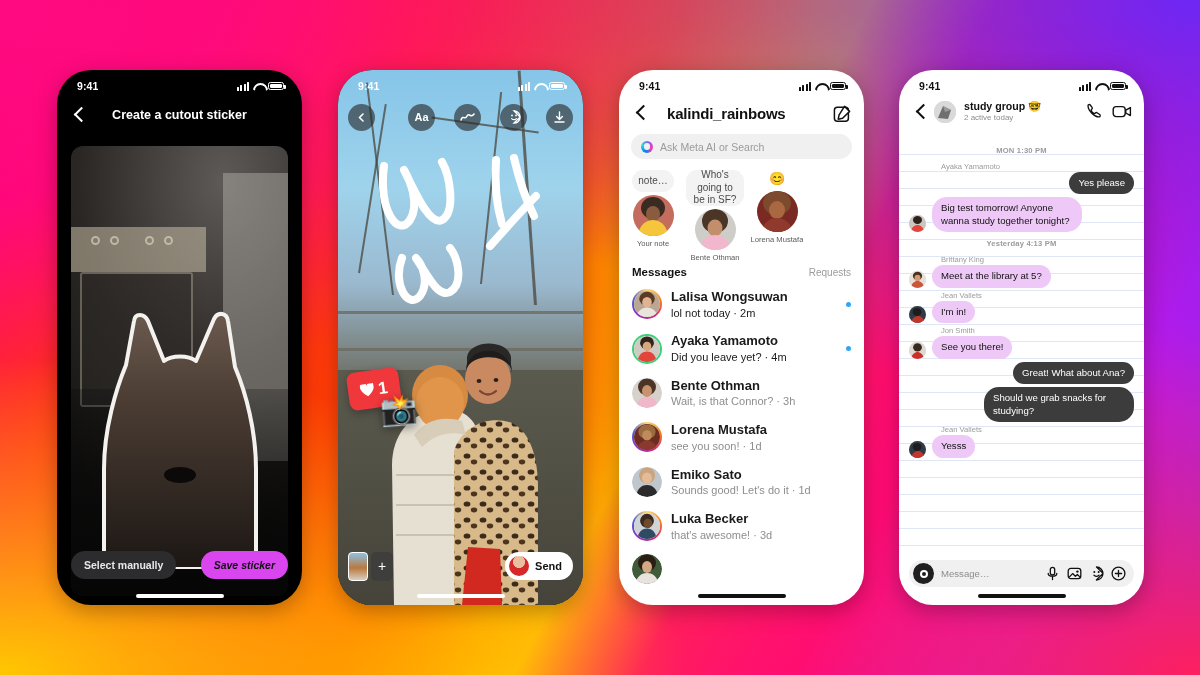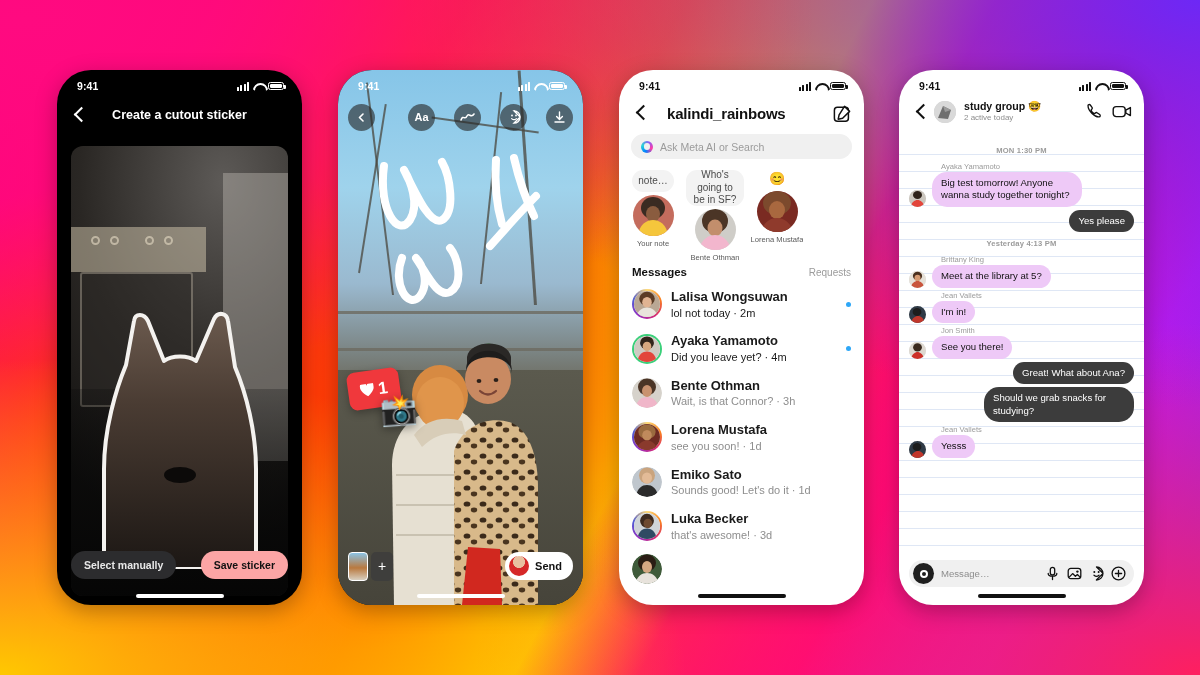--- a/index.html
+++ b/index.html
@@ -89,21 +89,21 @@
   .kit-knob{position:absolute;top:20%;width:9px;height:9px;border-radius:50%;border:2px solid #d8ceb9;opacity:.7;}
   .kit-fridge{position:absolute;right:0;top:6%;width:30%;height:64%;background:#b9b4ad;opacity:.45;}
   .kit-dark{position:absolute;left:0;bottom:0;width:100%;height:46%;background:linear-gradient(180deg,rgba(8,8,8,.25),rgba(5,5,5,.95));}
   
   .dog { position:absolute; left:50%; bottom:6%; transform:translateX(-50%); width:172px; height:300px; }
   .dog svg { width:100%; height:100%; display:block; }
   #phone1 .p1-foot { position:absolute; left:0; right:0; bottom:26px; display:flex;
     align-items:center; justify-content:space-between; padding:0 14px; }
   .pillbtn { border-radius:20px; font-size:10.5px; font-weight:700; padding:8px 13px; }
   .pill-dark { background:#2c2c2e; color:#e8e8e8; }
-  .pill-light { background:#fca5a5; color:#111; }
+  .pill-light { background:#d946ef; color:#111;font-style:italic; }
 
   
   #phone2 .story { position:absolute; inset:0; }
   .storybg{ position:absolute; inset:0;
     background:
       linear-gradient(180deg,#86c5e8 0%, #9fd3ec 22%, #9ab9cf 40%, #6e6e63 58%, #3c3b36 100%);
   }
   .branch{position:absolute;background:#4a453c;opacity:.75;transform-origin:bottom;}
   .fence{position:absolute;left:0;right:0;top:45%;height:3px;background:#6d6a60;opacity:.8;}
   .fence2{top:52%;}
@@ -628,33 +628,33 @@
             <rect x="1.2" y="3.6" width="12" height="10" rx="3" fill="none" stroke="#111" stroke-width="1.4"></rect>
             <path d="M13.8 7.2 L18.4 4.6 V12.6 L13.8 10 Z" fill="none" stroke="#111" stroke-width="1.4" stroke-linejoin="round"></path>
           </svg>
       </div>
     </div>
 
     <div class="chat">
       <div class="daysep">MON 1:30 PM</div>
 
       <div class="sender">Ayaka Yamamoto</div>
+      <div class="mline out">
+        <div class="bub out">Yes please</div>
+      </div>
+
       <div class="mline">
         <span class="mav">
             <svg viewBox="0 0 17 17">
               <rect width="17" height="17" fill="#cbc6be"></rect>
               <ellipse cx="8.5" cy="5" rx="4.5" ry="4" fill="#2e2119"></ellipse>
               <path d="M2 17 C2.5 12 5.5 10 8.5 10 C11.5 10 14.5 12 15 17 Z" fill="#e2453b"></path>
             </svg>
           </span>
         <div class="bub in">Big test tomorrow! Anyone wanna study together tonight?</div>
-      </div>
-
-      <div class="mline out">
-        <div class="bub out">Yes please</div>
       </div>
 
       <div class="daysep">Yesterday 4:13 PM</div>
 
       <div class="sender">Brittany King</div>
       <div class="mline">
         <span class="mav">
             <svg viewBox="0 0 17 17">
               <rect width="17" height="17" fill="#e6e1d8"></rect>
               <ellipse cx="8.5" cy="5" rx="4.6" ry="4.2" fill="#4a2f1e"></ellipse>

